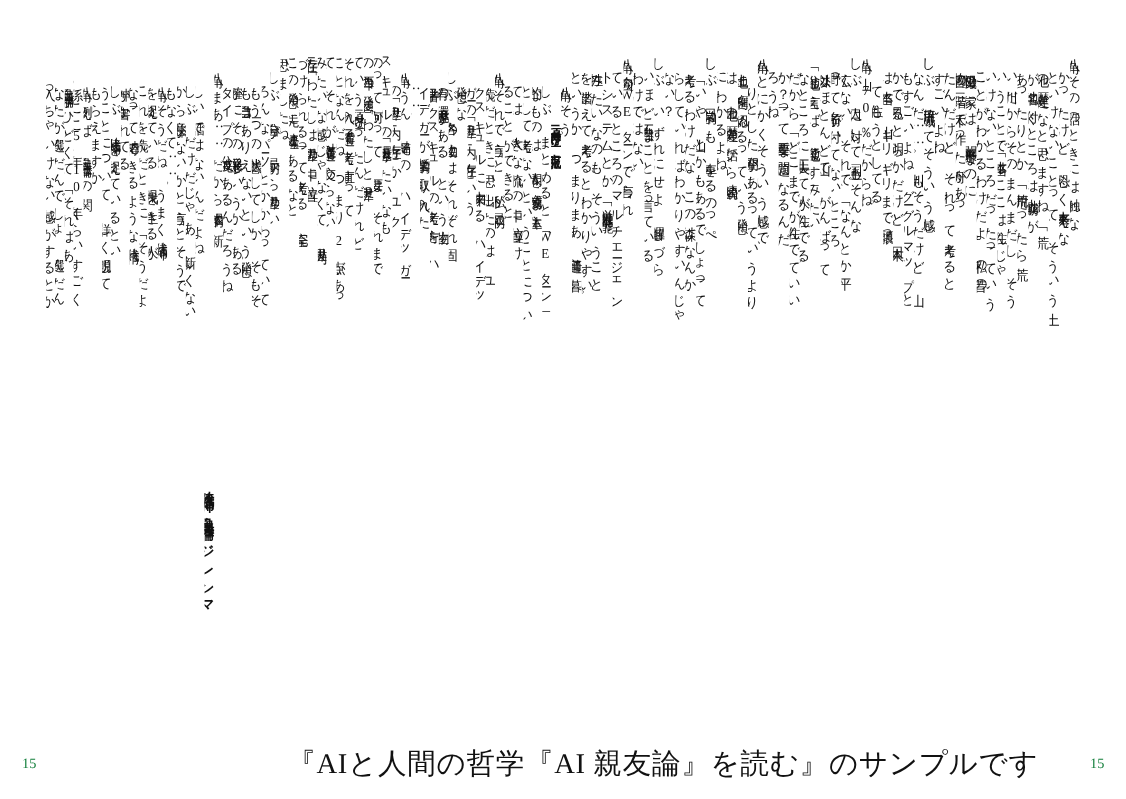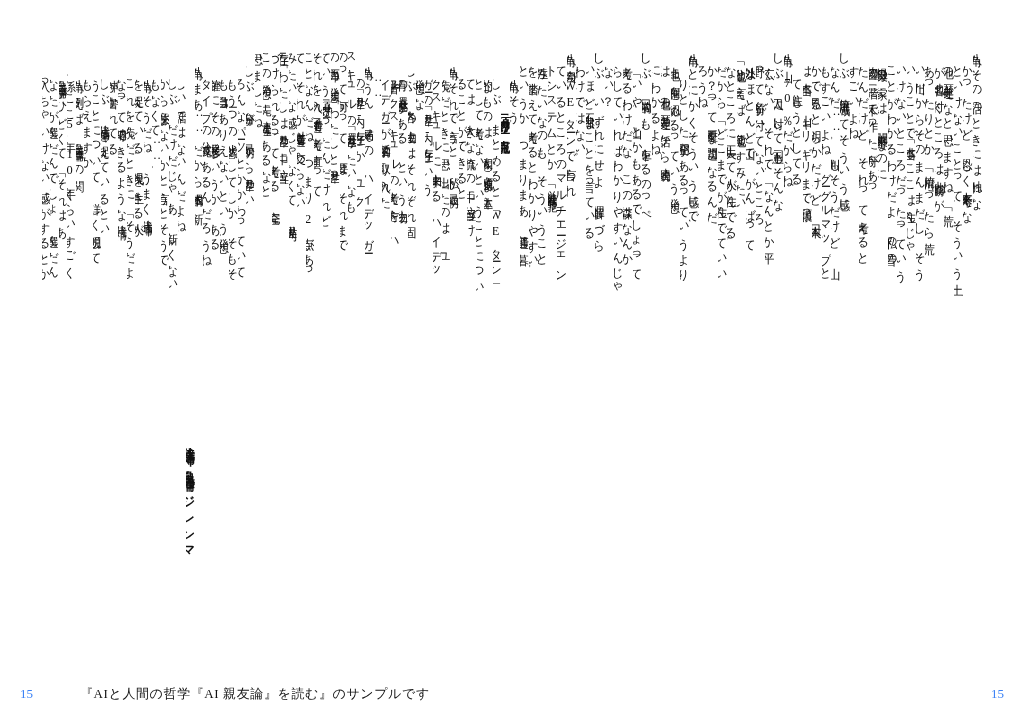--- a/index.html
+++ b/index.html
@@ -89,29 +89,29 @@
     height: 56px;
     display: flex;
     align-items: center;
     justify-content: space-between;
     padding: 0 20px 8px 20px;
     box-sizing: border-box;
     font-family: "Liberation Sans", "DejaVu Sans", sans-serif;
   }
   .folio {
     font-size: 13px;
-    color: #3b82f6;
+    color: #15803d;
     font-family: "Liberation Serif", "DejaVu Serif", serif;
     width: 60px;
   }
   .folio.right { text-align: right; }
   .sample-line {
     flex: 1;
-    text-align: left;
-    font-size: 13px;
+    text-align: right;
+    font-size: 26px;
     letter-spacing: 0.6px;
     color: #111;
     font-family: "Liberation Serif", "DejaVu Serif", serif;
   }
 </style>
 </head>
 <body>
 
 <div id="page">
 

